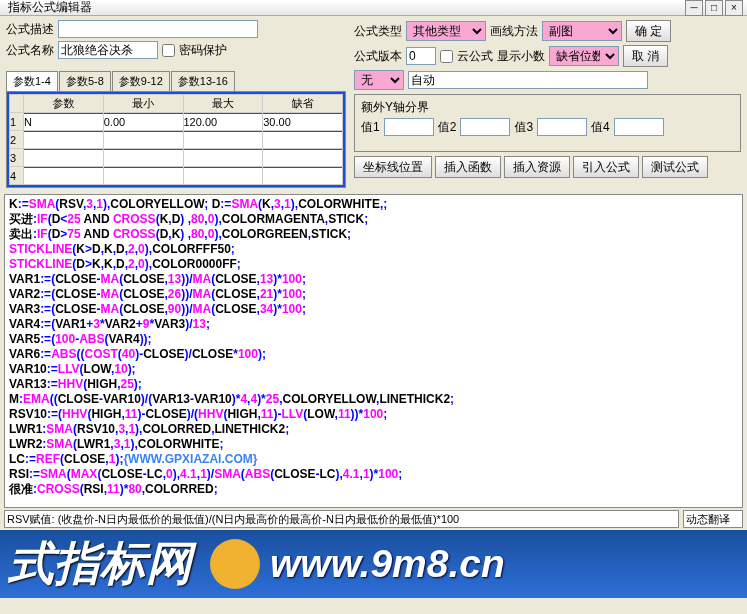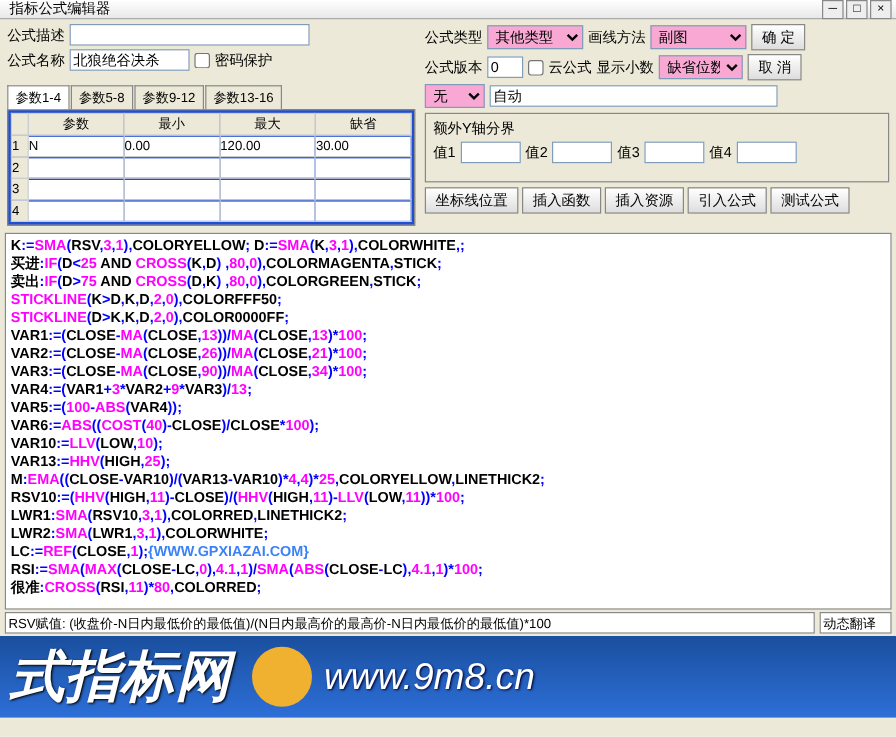--- a/index.html
+++ b/index.html
@@ -28,21 +28,21 @@
 .mini-input{width:50px}
 .btn-row{display:flex;gap:3px;margin-top:4px;flex-wrap:wrap}
 .code-area{margin:2px 4px;border:1px solid #888;background:#fff;height:314px;overflow:auto;padding:2px 4px;font-family:"宋体",monospace;font-size:13px;line-height:15px;white-space:pre}
 .code-area b{font-weight:bold}
 .c-blk{color:#000}.c-blu{color:#0000ff}.c-mag{color:#ff00ff}.c-grn{color:#000000}.c-gry{color:#3b82f6}
 .status-row{display:flex;margin:0 4px;gap:4px}
 .status-box{border:1px solid #888;background:#fff;height:18px;flex:1;font-size:11px;padding:1px 2px;overflow:hidden}
 .banner{height:68px;background:linear-gradient(#1a4f9e,#2d6fd8);display:flex;align-items:center;color:#fff;font-family:"Microsoft YaHei",sans-serif;overflow:hidden;margin-top:2px}
 .banner .big{font-size:46px;font-weight:bold;font-style:italic;padding:0 8px;color:#fff;text-shadow:1px 1px 2px #000}
 .banner .logo{width:50px;height:50px;border-radius:50%;background:#f0b030;margin:0 10px;position:relative}
-.banner .url{font-size:31px;font-weight:normal;font-style:italic;color:#fff;text-shadow:1px 1px 2px #003}
+.banner .url{font-size:39px;font-weight:bold;font-style:italic;color:#fff;text-shadow:1px 1px 2px #003}
 .selected{background:#316ac5;color:#fff}
 .axis-box{border:1px solid #888;padding:4px 6px;margin-top:4px}
 .axis-box .row{margin-bottom:11px}
 .num-col{width:14px;text-align:center;background:#ece9d8}
 </style>
 </head>
 <body>
 
 <div class="titlebar">
   <span class="title">指标公式编辑器</span>

